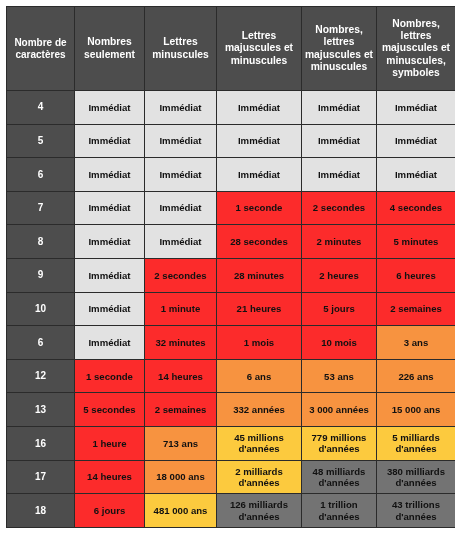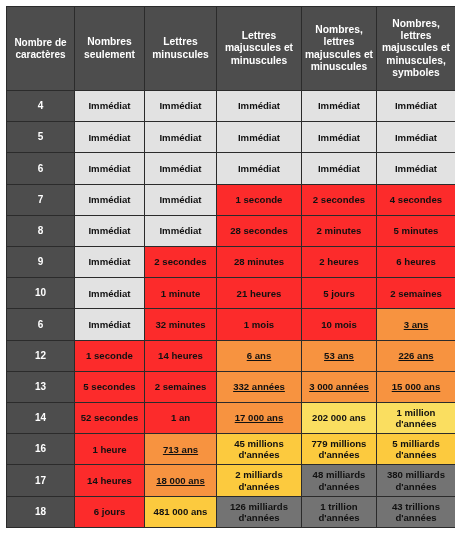--- a/index.html
+++ b/index.html
@@ -55,21 +55,21 @@
     height: 29px;
   }
   tbody td.rowhead {
     background: #4d4d4d;
     color: #ffffff;
     font-size: 10px;
   }
   
   .c-grey  { background: #e2e2e2; color: #111111; }
   .c-red   { background: #fc2b2b; color: #111111; }
-  .c-orange{ background: #f79340; color: #111111; text-decoration: underline; }
+  .c-orange{ background: #f79340; color: #111111; }
   .c-gold  { background: #fcca3e; color: #111111; }
   .c-yellow{ background: #fade60; color: #111111; }
   .c-green { background: #737373; color: #111111; }
 
   col.w-chars { width: 68px; }
   col.w-c1 { width: 70px; }
   col.w-c2 { width: 72px; }
   col.w-c3 { width: 85px; }
   col.w-c4 { width: 75px; }
   col.w-c5 { width: 79px; }
@@ -172,28 +172,20 @@
         </tr>
         <tr>
           <td class="rowhead">13</td>
           <td class="c-red">5 secondes</td>
           <td class="c-red">2 semaines</td>
           <td class="c-orange">332 années</td>
           <td class="c-orange">3 000 années</td>
           <td class="c-orange">15 000 ans</td>
         </tr>
         <tr>
-          <td class="rowhead">14</td>
-          <td class="c-red">52 secondes</td>
-          <td class="c-red">1 an</td>
-          <td class="c-orange">17 000 ans</td>
-          <td class="c-yellow">202 000 ans</td>
-          <td class="c-yellow">1 million d'années</td>
-        </tr>
-        <tr>
           <td class="rowhead">16</td>
           <td class="c-red">1 heure</td>
           <td class="c-orange">713 ans</td>
           <td class="c-gold">45 millions d'années</td>
           <td class="c-gold">779 millions d'années</td>
           <td class="c-gold">5 milliards d'années</td>
         </tr>
         <tr>
           <td class="rowhead">17</td>
           <td class="c-red">14 heures</td>

